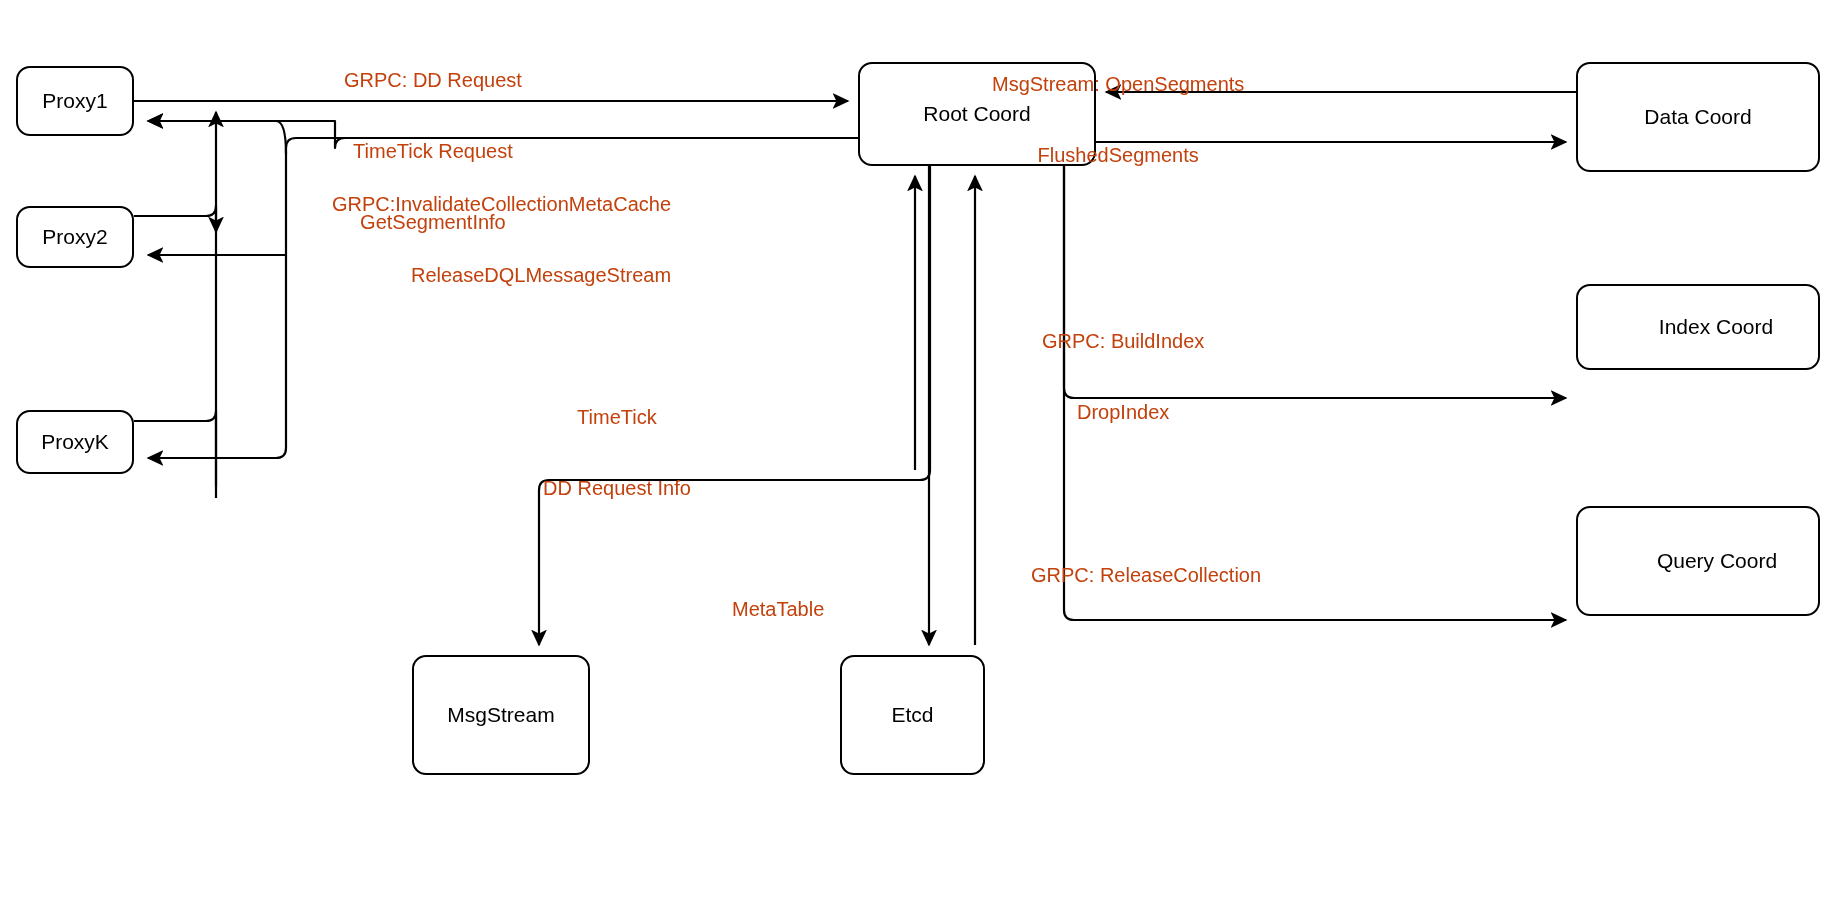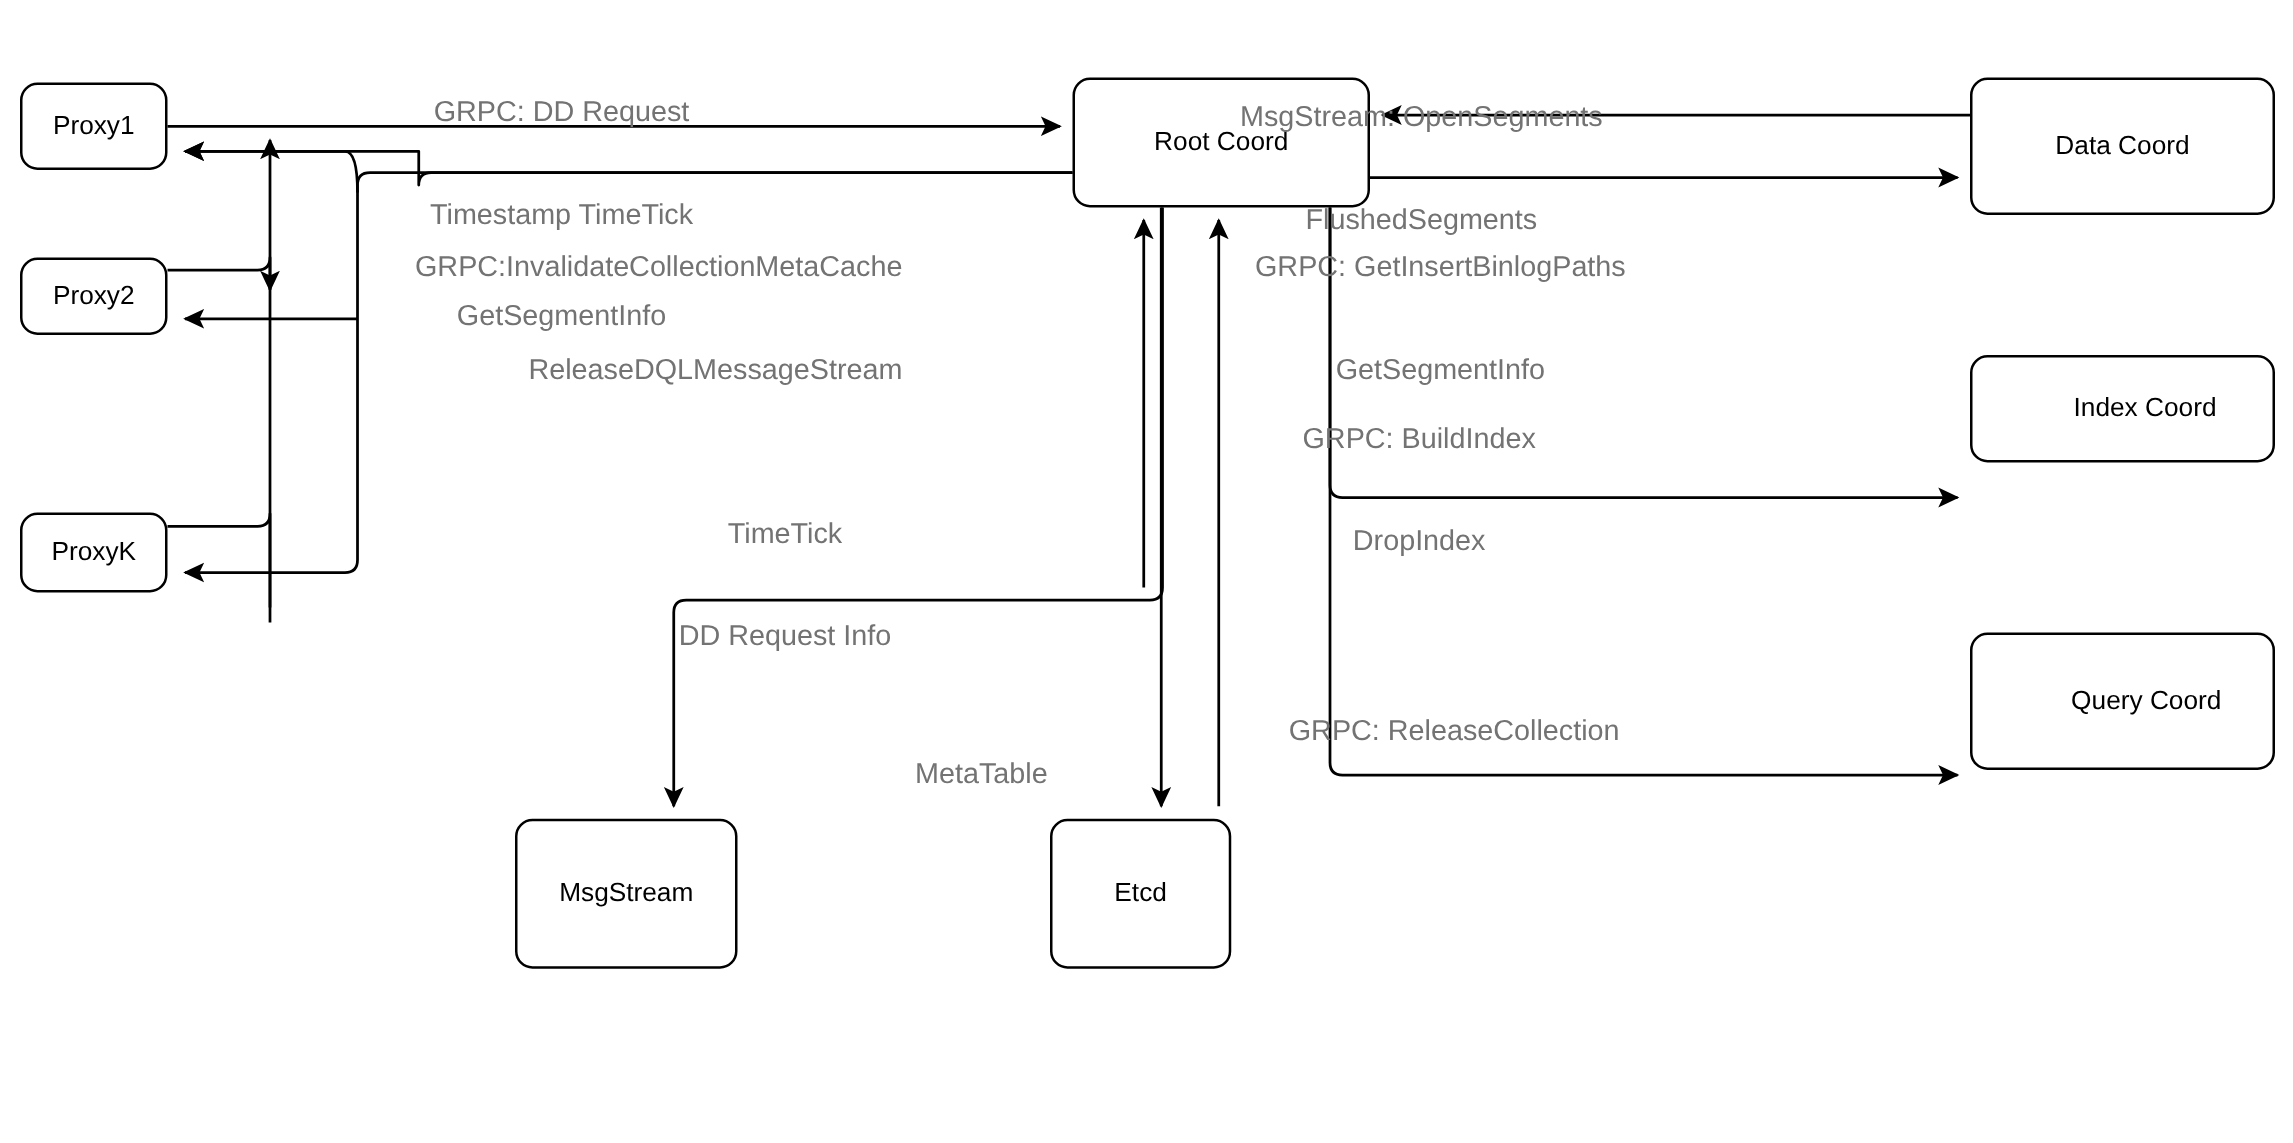--- a/index.html
+++ b/index.html
@@ -35,22 +35,22 @@
   }
   .node-label {
     font-size: 21px;
     color: #000000;
     line-height: 1.15;
     text-align: center;
     white-space: nowrap;
   }
   .edge-label {
     position: absolute;
-    font-size: 23px;
-    color: #737373;
+    font-size: 20px;
+    color: #c2410c;
     line-height: 1.18;
     white-space: pre;
     z-index: 6;
     background: transparent;
   }
   .edge-label .ln { display: block; }
   .al-center { text-align: center; }
 </style>
 </head>
 <body>
@@ -131,38 +131,34 @@
   <div class="node" style="left:412px; top:655px; width:178px; height:120px;">
     <span class="node-label">MsgStream</span>
   </div>
 
   <div class="node" style="left:840px; top:655px; width:145px; height:120px;">
     <span class="node-label">Etcd</span>
   </div>
 
   <div class="edge-label al-center" style="left:344px; top:22px;">
     <span class="ln">GRPC: DD Request</span>
-    <span class="ln">Timestamp TimeTick</span>
+    <span class="ln">TimeTick Request</span>
     <span class="ln">GetSegmentInfo</span>
   </div>
 
   <div class="edge-label al-center" style="left:332px; top:146px;text-align:right;">
     <span class="ln">GRPC:InvalidateCollectionMetaCache</span>
     <span class="ln">ReleaseDQLMessageStream</span>
   </div>
 
   <div class="edge-label al-center" style="left:992px; top:26px;">
     <span class="ln">MsgStream: OpenSegments</span>
     <span class="ln">FlushedSegments</span>
   </div>
 
-  <div class="edge-label al-center" style="left:1004px; top:146px;">
-    <span class="ln">GRPC: GetInsertBinlogPaths</span>
-    <span class="ln">GetSegmentInfo</span>
-  </div>
 
   <div class="edge-label al-center" style="left:1042px; top:283px;">
     <span class="ln">GRPC: BuildIndex</span>
     <span class="ln">DropIndex</span>
   </div>
 
   <div class="edge-label al-center" style="left:1031px; top:517px;">
     <span class="ln">GRPC: ReleaseCollection</span>
   </div>
 

